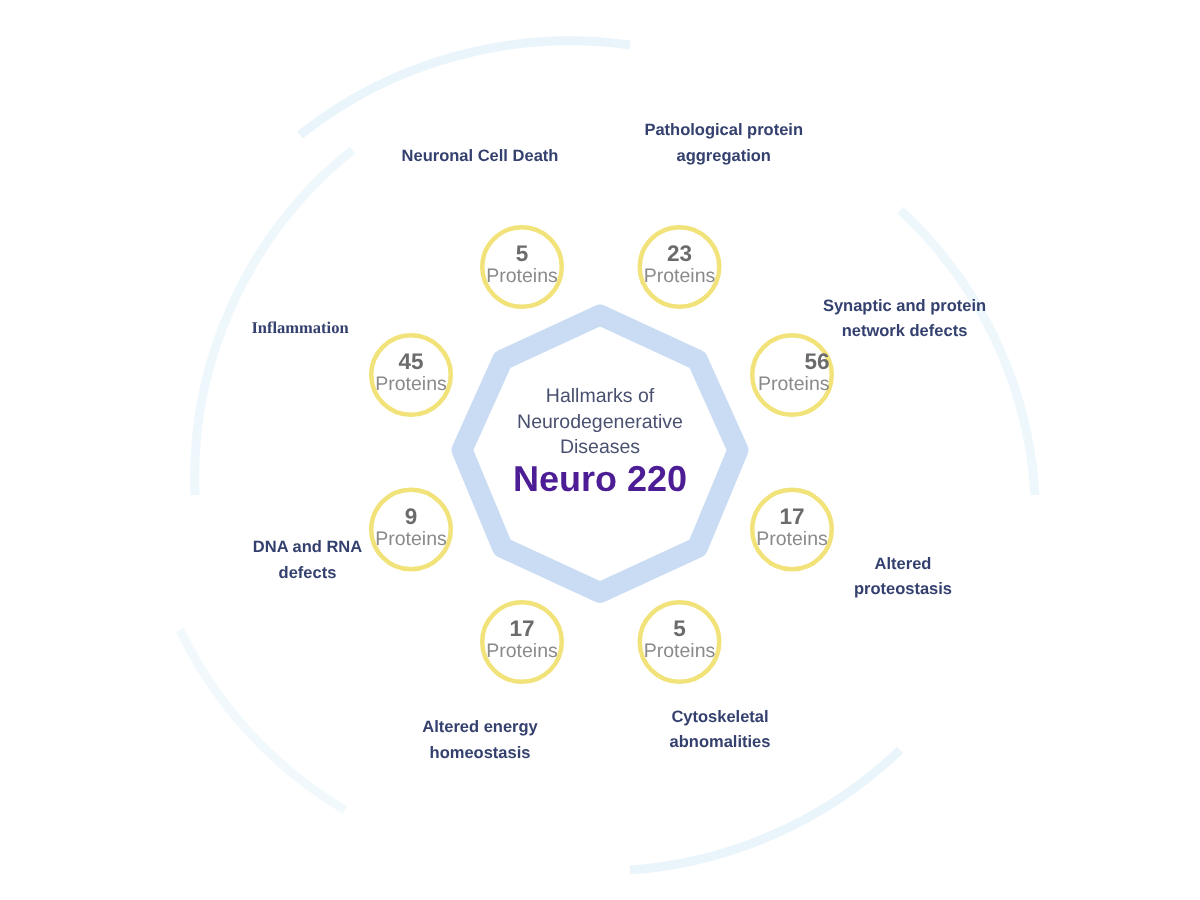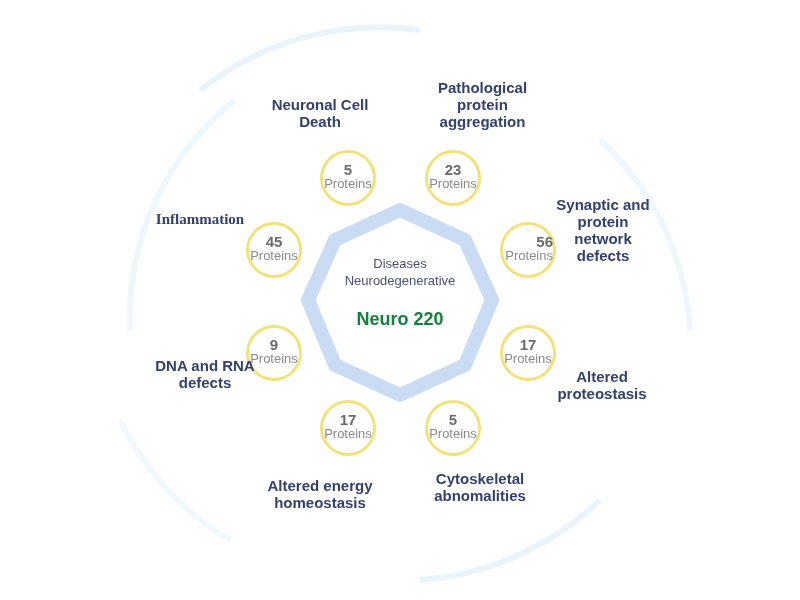--- a/index.html
+++ b/index.html
@@ -1,44 +1,45 @@
 <!DOCTYPE html>
 <html><head>
 <meta charset="utf-8">
 <style>
   html, body { margin:0; padding:0; }
   body { width:800px; height:600px; background:#ffffff; position:relative; overflow:hidden; font-family:"Liberation Sans", sans-serif; }
   .outer-ring { position:absolute; left:0; top:0; width:800px; height:600px; }
   .octagon { position:absolute; left:0; top:0; width:800px; height:600px; }
   .center-text { position:absolute; left:320px; top:255px; width:160px; text-align:center; }
   .center-title { color:#4a5170; font-size:13px; line-height:17px; }
-  .center-brand { color:#15803d; font-size:18px; font-weight:bold; margin-top:20px; }
+  .center-brand { color:#4c1d95; font-size:24px; font-weight:bold; margin-top:0; }
   .node { position:absolute; width:56px; height:56px; border:3px solid #f2e27a; border-radius:50%; background:#fff; text-align:center; box-sizing:border-box; }
   .node .count { display:block; color:#6b6b6b; font-size:15px; font-weight:bold; margin-top:9px; line-height:16px; }
   .node .unit { display:block; color:#8a8a8a; font-size:13px; line-height:12px; }
-  .label { position:absolute; color:#34406e; font-size:15px; font-weight:bold; text-align:center; line-height:17px; }
+  .label { position:absolute; color:#34406e; font-size:11px; font-weight:bold; text-align:center; line-height:17px; }
 </style>
 </head>
 <body>
 
 <svg class="outer-ring" viewBox="0 0 800 600">
   <path d="M 130 330 A 280 280 0 0 1 235 100" fill="none" stroke="#eef7fc" stroke-width="6"></path>
   <path d="M 200 90 A 290 290 0 0 1 420 30" fill="none" stroke="#eaf5fb" stroke-width="6"></path>
   <path d="M 600 140 A 280 280 0 0 1 690 330" fill="none" stroke="#eef7fc" stroke-width="6"></path>
   <path d="M 600 500 A 290 290 0 0 1 420 580" fill="none" stroke="#eaf5fb" stroke-width="6"></path>
   <path d="M 120 420 A 280 280 0 0 0 230 540" fill="none" stroke="#f2f9fd" stroke-width="6"></path>
 </svg>
 
 <svg class="octagon" viewBox="0 0 800 600">
   <polygon points="400,210 465,240 492,300 465,365 400,395 335,365 308,300 335,240" fill="#ffffff" stroke="#c9dcf3" stroke-width="14" stroke-linejoin="round"></polygon>
 </svg>
 
 <div class="center-text">
+  <div class="center-title">Hallmarks of</div>
+  <div class="center-title">Neurodegenerative</div>
   <div class="center-title">Diseases</div>
-  <div class="center-title">Neurodegenerative</div>
   <div class="center-brand">Neuro 220</div>
 </div>
 
 <div class="node" style="left:320px;top:150px;">
   <span class="count">5</span>
   <span class="unit">Proteins</span>
 </div>
 <div class="node" style="left:425px;top:150px;">
   <span class="count">23</span>
   <span class="unit">Proteins</span>

